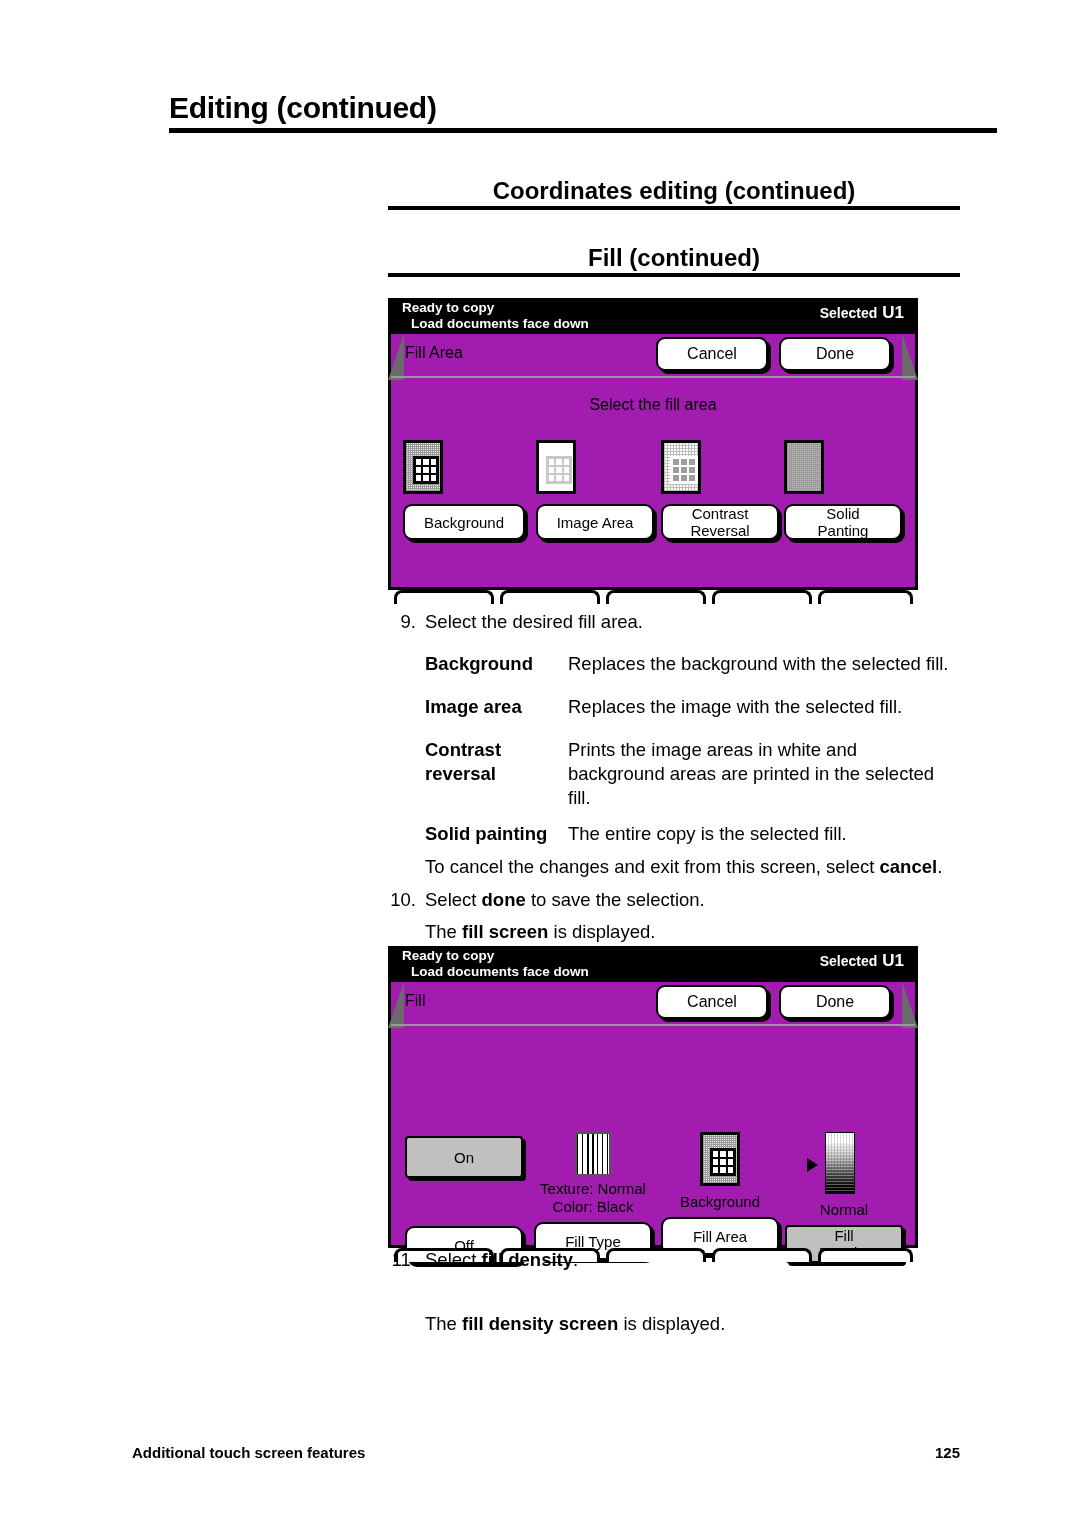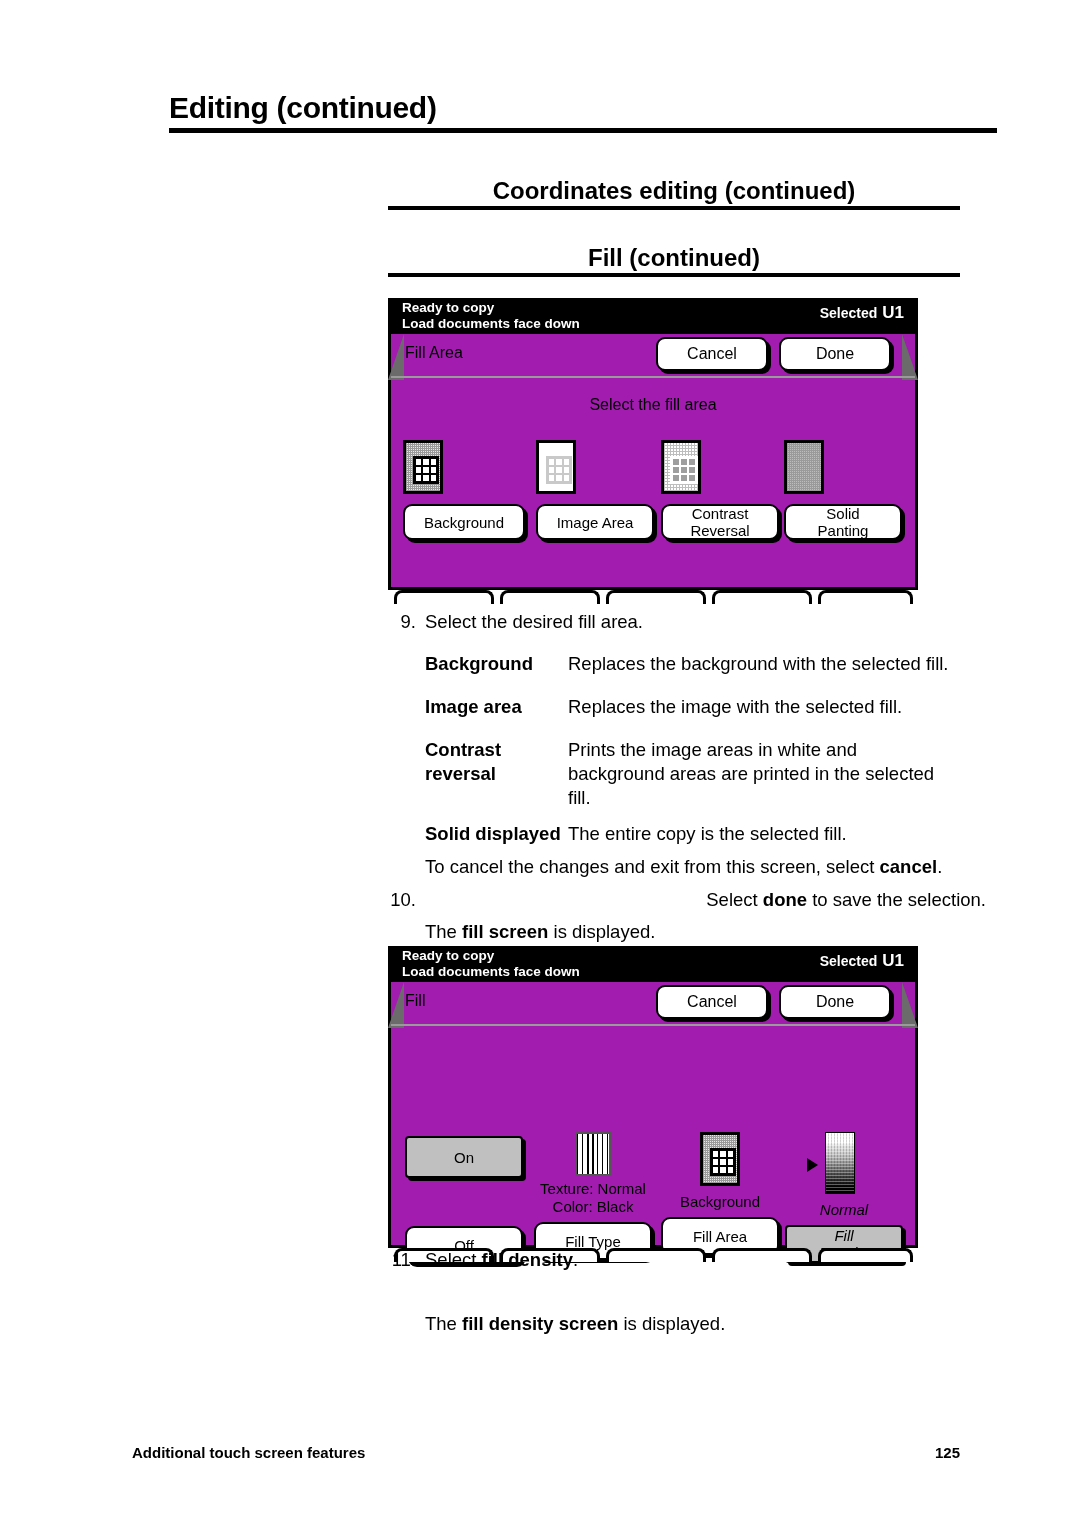--- a/index.html
+++ b/index.html
@@ -22,21 +22,21 @@
   .h3-wrap{position:absolute;left:388px;top:245px;width:572px;}
   .h3{font-size:24px;font-weight:bold;text-align:center;line-height:1.05;}
 
   
   .screen{position:absolute;width:530px;}
   .screen .statusbar{
     background:#000;color:#fff;height:36px;
     padding:2px 10px 0 14px;box-sizing:border-box;position:relative;
   }
   .statusbar .l1{font-size:13.5px;font-weight:bold;line-height:16px;}
-  .statusbar .l2{font-size:13.5px;font-weight:bold;line-height:16px;}
+  .statusbar .l2{font-size:13.5px;font-weight:bold;line-height:16px;margin-left:9px;}
   .statusbar .sel{
     position:absolute;right:14px;top:5px;font-size:14px;font-weight:bold;
   }
   .statusbar .sel .u1{font-size:17px;font-weight:bold;letter-spacing:0px;margin-left:5px;}
   
   .dialog{
     position:relative;margin:0;background:#a21caf;
     border:3px solid #000;border-top:none;
     box-sizing:border-box;
   }
@@ -262,29 +262,29 @@
 
   <div class="txt b" style="left:425px;top:695px;">Image area</div>
   <div class="txt" style="left:568px;top:695px;width:400px;">Replaces the image with the selected fill.</div>
 
   <div class="txt b" style="left:425px;top:738px;">Contrast</div>
   <div class="txt b" style="left:425px;top:762px;">reversal</div>
   <div class="txt" style="left:568px;top:762px;width:400px;">background areas are printed in the selected</div>
   <div class="txt" style="left:568px;top:738px;width:400px;">Prints the image areas in white and</div>
   <div class="txt" style="left:568px;top:786px;width:400px;">fill.</div>
 
-  <div class="txt b" style="left:425px;top:822px;">Solid displayed</div>
+  <div class="txt b" style="left:425px;top:822px;">Solid painting</div>
   <div class="txt" style="left:568px;top:822px;width:400px;">The entire copy is the selected fill.</div>
 
   <div class="txt" style="left:425px;top:855px;width:545px;">
     <span>To cancel the changes and exit from this screen, select </span><span class="b">cancel</span><span>.</span>
   </div>
 
   <div class="num" style="left:380px;top:888px;width:36px;">10.</div>
-  <div class="txt" style="left:446px;top:888px;width:540px;text-align:right;">
+  <div class="txt" style="left:425px;top:888px;width:540px;">
     <span>Select </span><span class="b">done</span><span> to save the selection.</span>
   </div>
   <div class="txt" style="left:425px;top:920px;width:540px;">
     <span>The </span><span class="b">fill screen</span><span> is displayed.</span>
   </div>
 
   <div class="screen" style="left:388px;top:946px;">
 
     <div class="statusbar">
       <div class="l1">Ready to copy</div>
@@ -344,21 +344,21 @@
                 <span></span>
                 <span></span>
             </div>
           </div>
           <div style="font-size:15px;line-height:18px;margin-top:7px;">Background</div>
           <div class="optbtn" style="margin-top:6px;height:38px;">
             <span class="ln">Fill Area</span>
           </div>
         </div>
 
-        <div class="optcol" style="left:394px;top:58px;width:118px;font-style:italic;">
+        <div class="optcol" style="left:394px;top:58px;width:118px;">
           <div style="position:relative;height:62px;">
             <div class="tri" style="position:absolute;left:22px;top:26px;"></div>
             <div class="densitystrip" style="position:absolute;left:40px;top:0;width:30px;height:62px;"></div>
           </div>
           <div style="font-size:15px;line-height:18px;margin-top:7px;">Normal</div>
           <div class="optbtn sel" style="margin-top:6px;height:38px;">
             <span class="ln">Fill</span>
             <span class="ln">Density</span>
           </div>
         </div>

